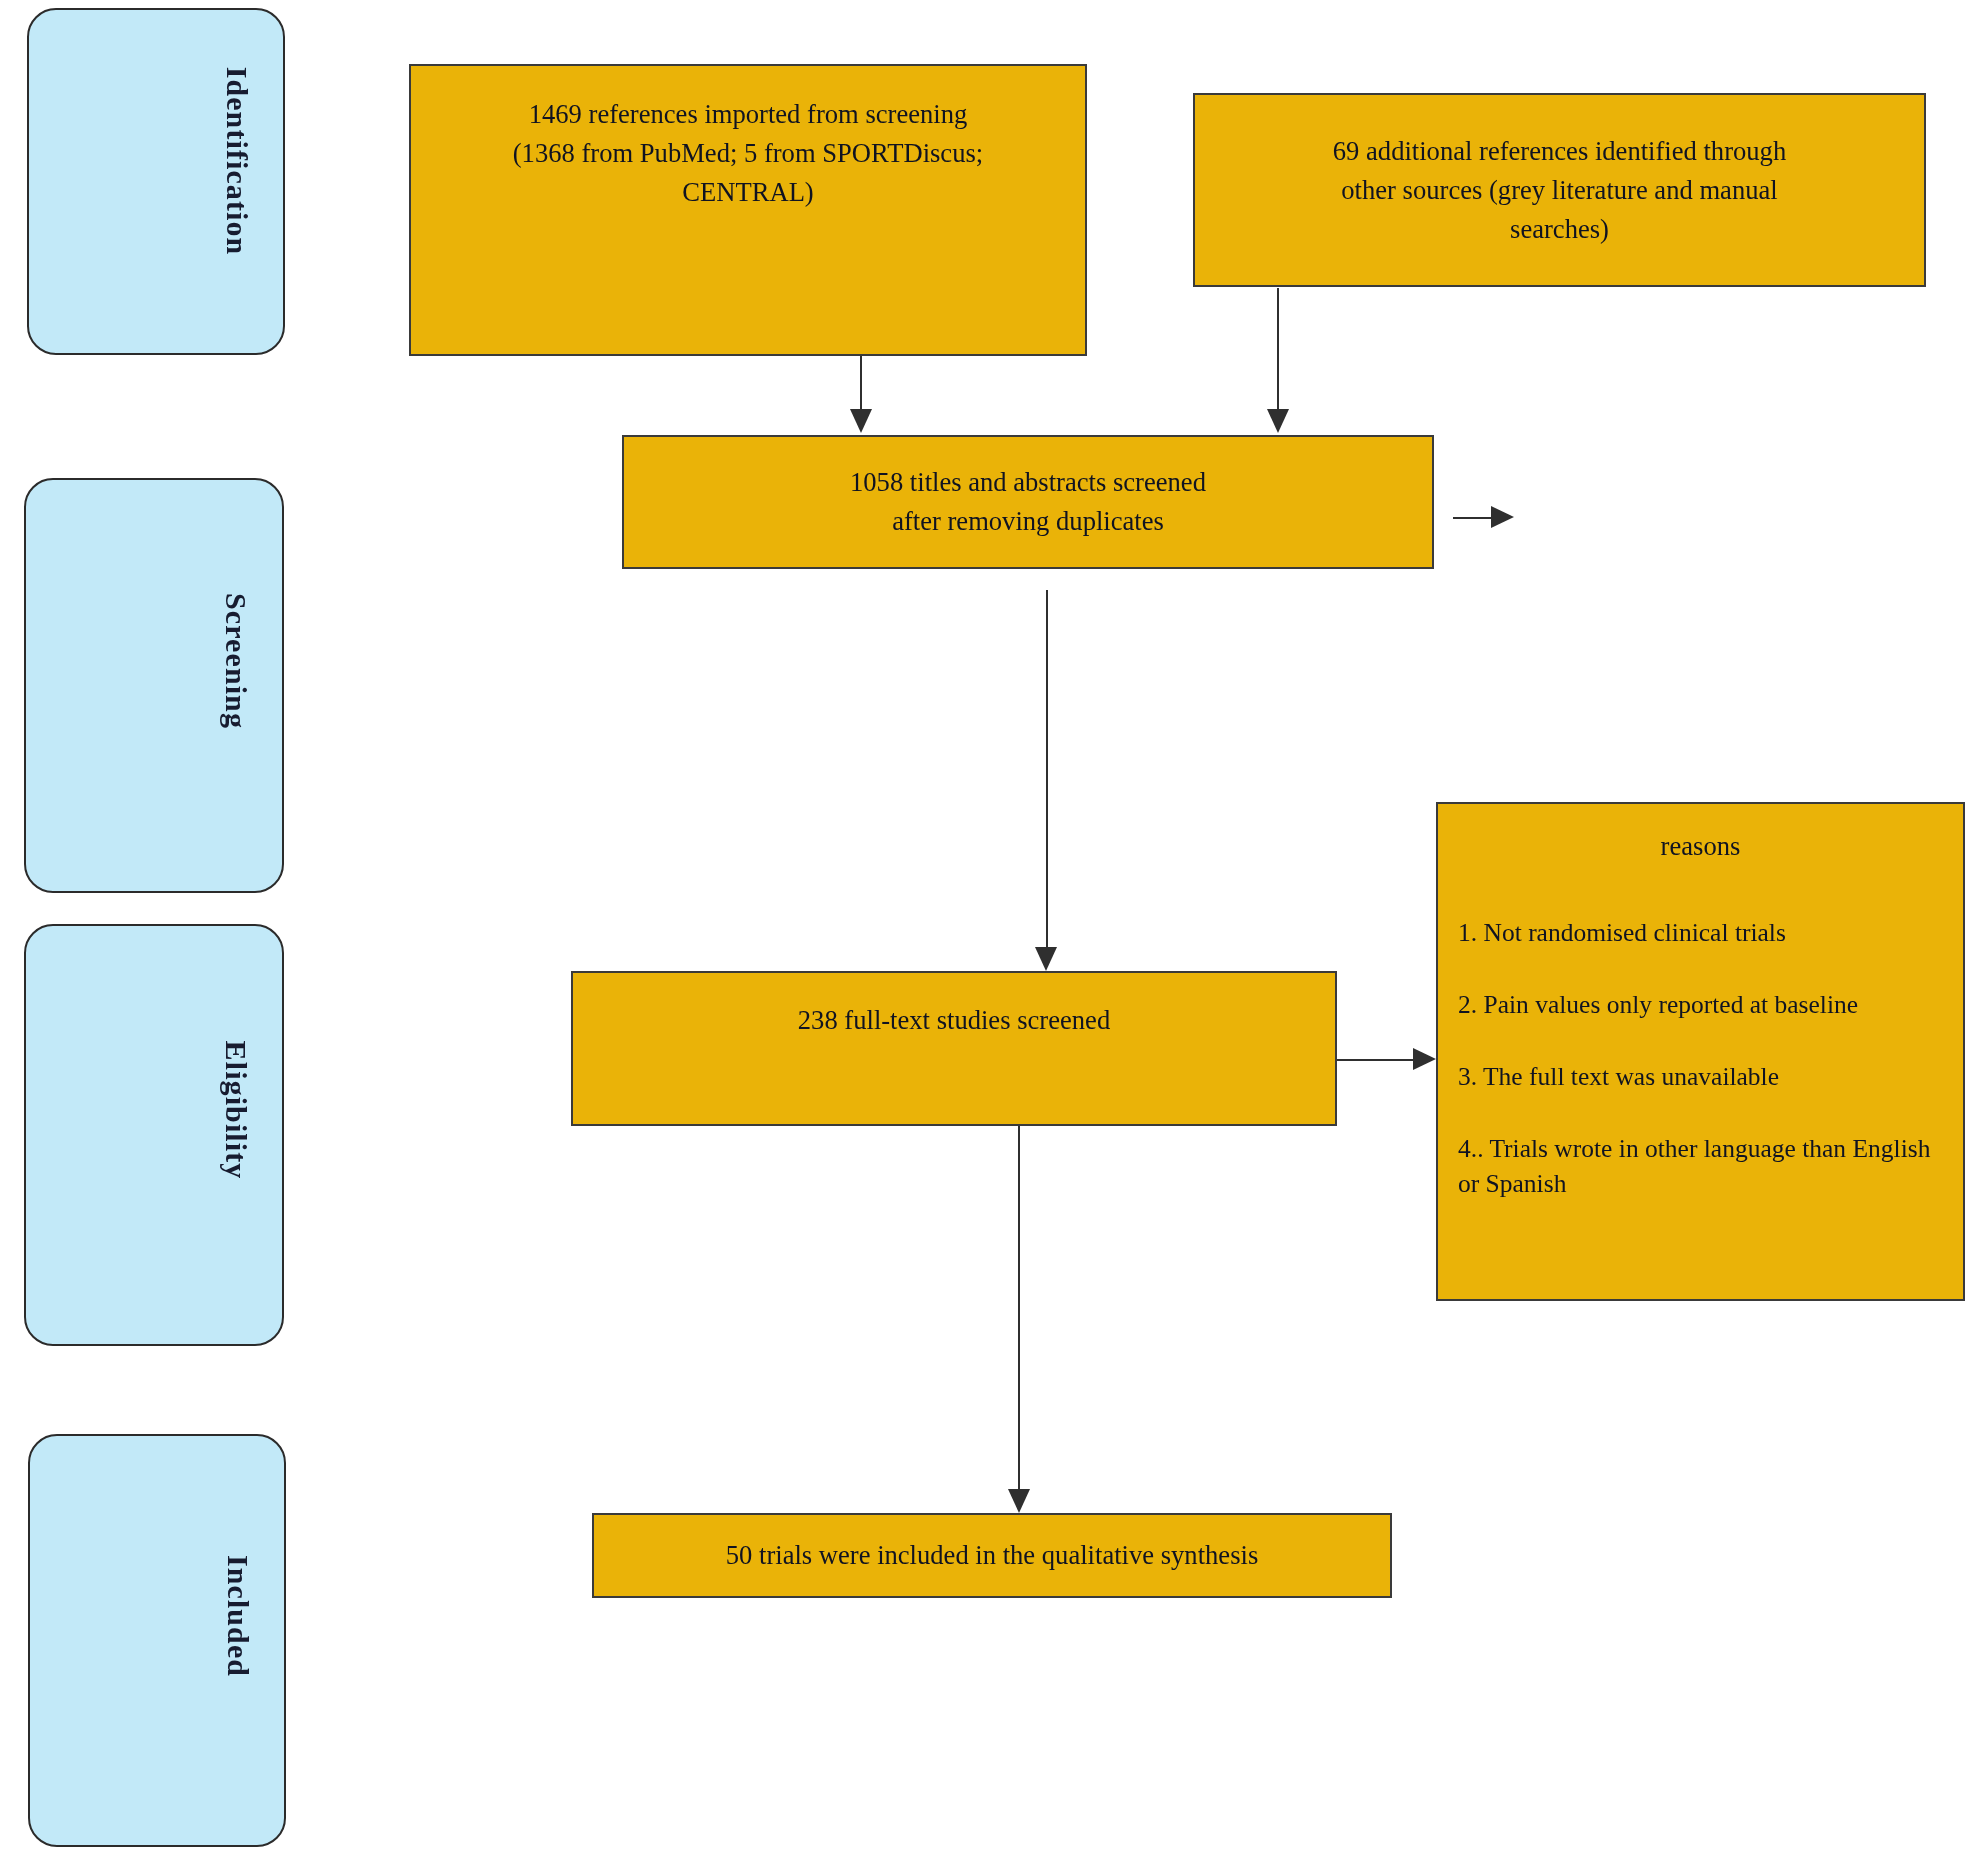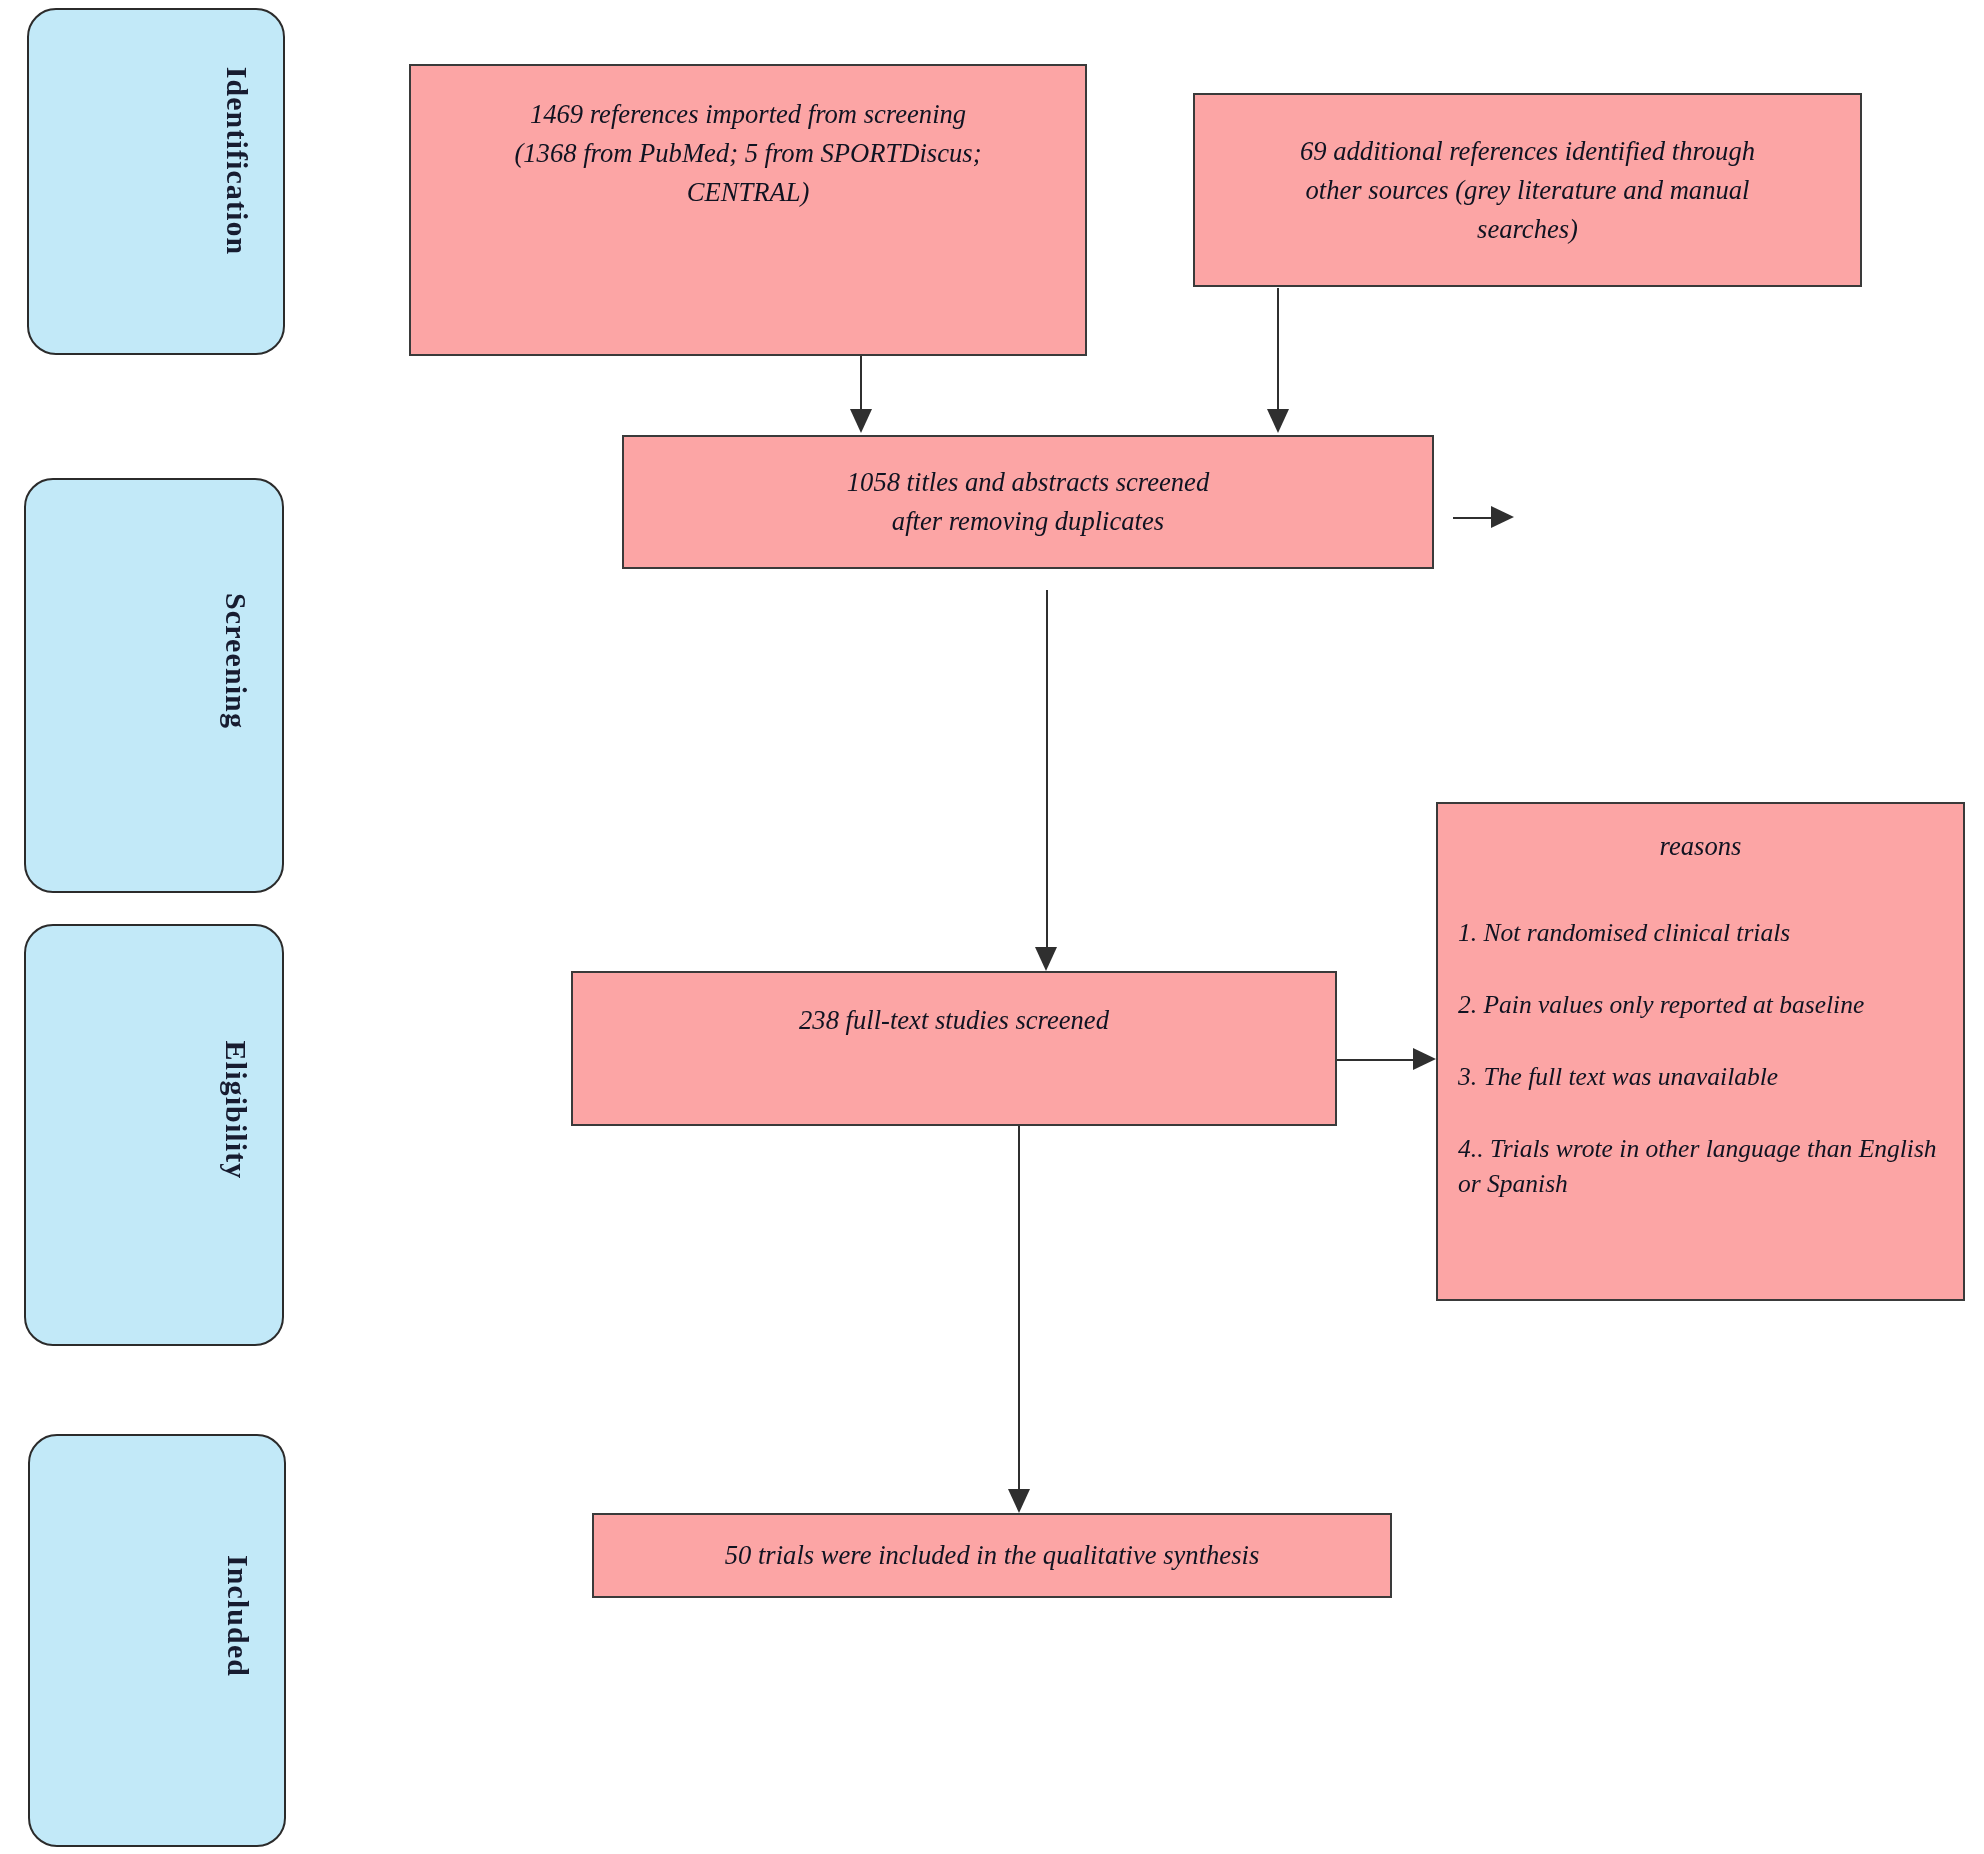--- a/index.html
+++ b/index.html
@@ -23,28 +23,27 @@
     color:#171c30;
     white-space:nowrap;
     transform:translate(-50%,-50%);
     left:82%;
     top:44%;
   }
 
   
   .node{
     position:absolute;
-    background:#fca5a5;
+    background:#eab308;
     border:2.2px solid #3a3a3a;
     box-sizing:border-box;
     color:#101321;
     font-size:26.6px;
     line-height:39px;
     text-align:center;
-    font-style:italic;
   }
   .node .inner{width:100%;}
   .v-center{display:flex;align-items:center;justify-content:center;}
   .v-top{display:flex;align-items:flex-start;justify-content:center;}
 
   
   .line{position:absolute;background:#2f2f2f;}
   .ah-down{
     position:absolute;width:0;height:0;
     border-left:11.6px solid transparent;
@@ -85,21 +84,21 @@
   </div>
 
   <div class="node v-top" style="left:409px;top:64px;width:678px;height:292px;padding-top:29px;">
     <div class="inner">
       <div>1469 references imported from screening</div>
       <div>(1368 from PubMed; 5 from SPORTDiscus;</div>
       <div>CENTRAL)</div>
     </div>
   </div>
 
-  <div class="node v-center" style="left:1193px;top:93px;width:669px;height:194px;">
+  <div class="node v-center" style="left:1193px;top:93px;width:733px;height:194px;">
     <div class="inner">
       <div>69 additional references identified through</div>
       <div>other sources (grey literature and manual</div>
       <div>searches)</div>
     </div>
   </div>
 
   <div class="node v-center" style="left:622px;top:435px;width:812px;height:134px;">
     <div class="inner">
       <div>1058 titles and abstracts screened</div>

